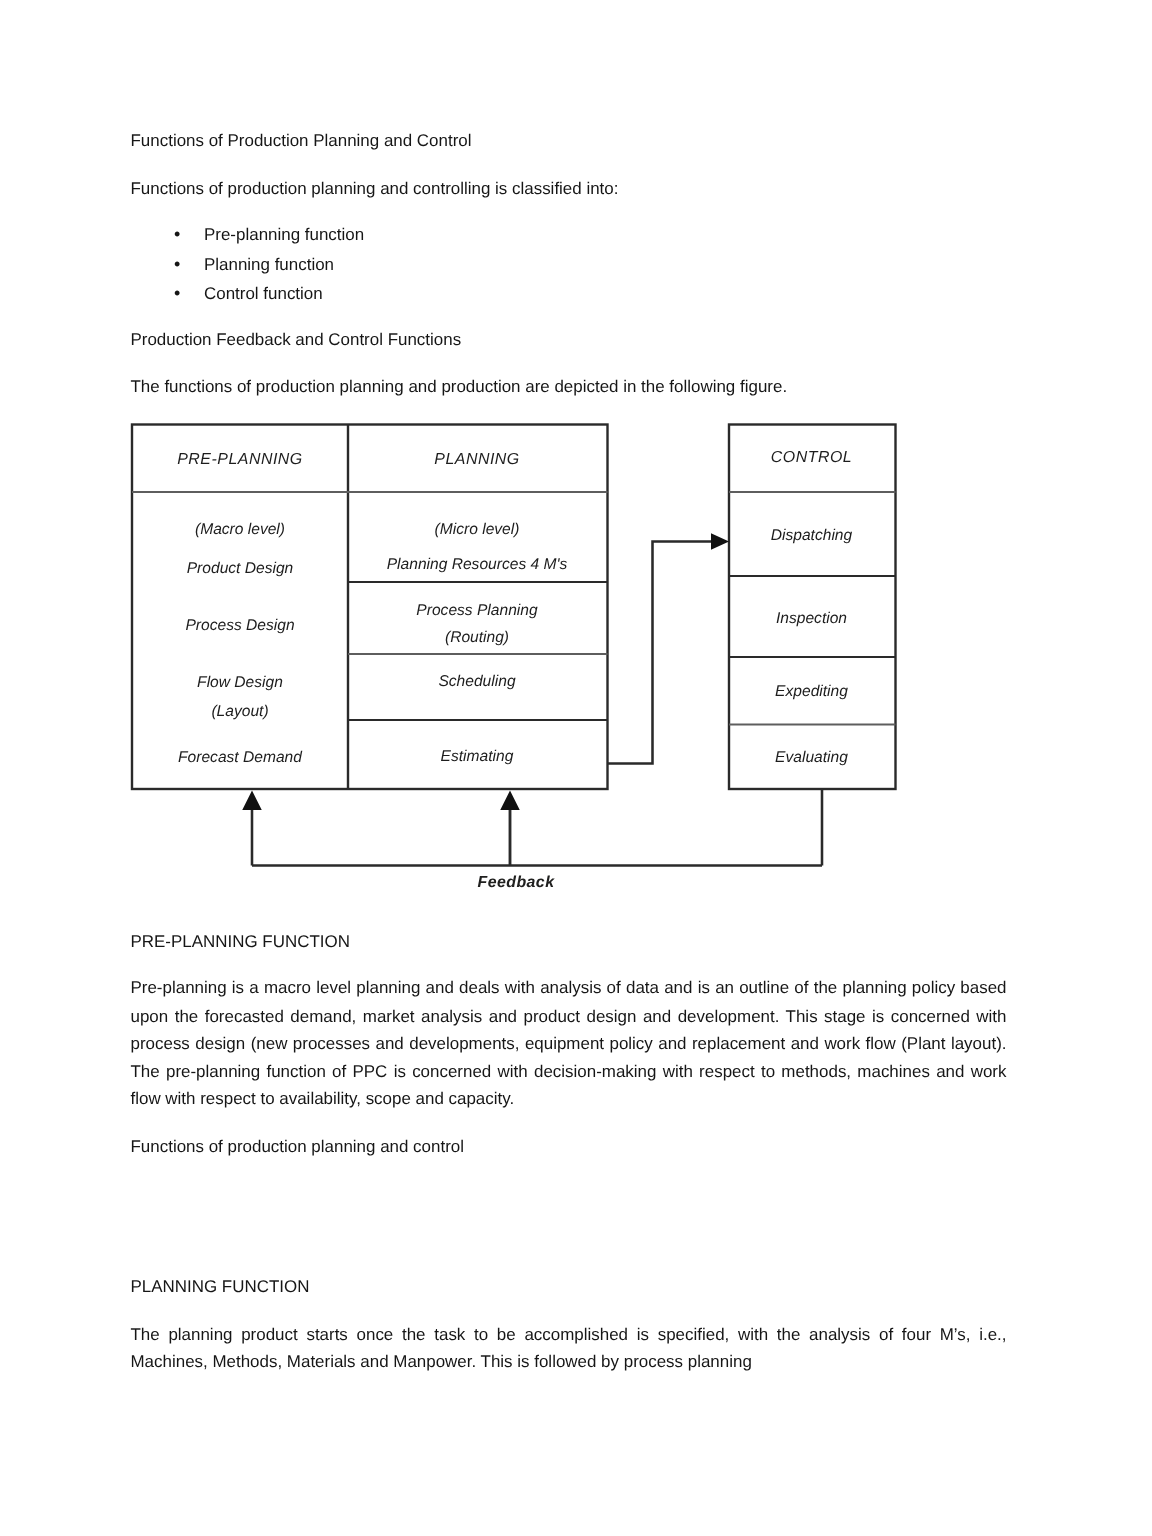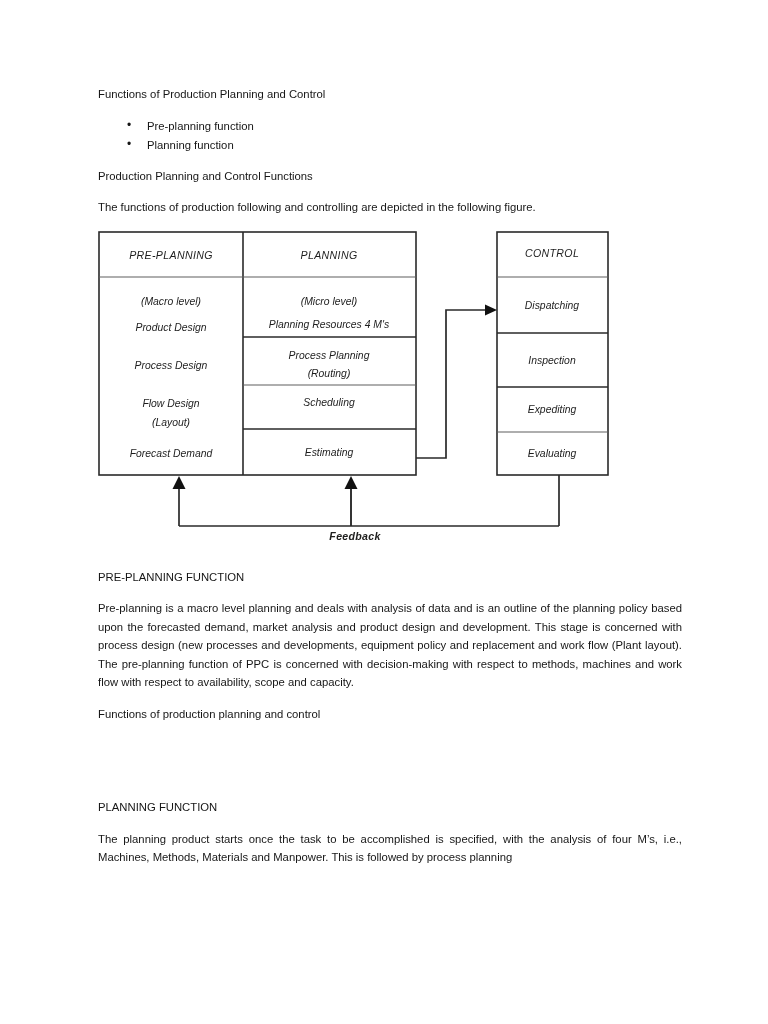--- a/index.html
+++ b/index.html
@@ -15,21 +15,21 @@
     color: #1a1a1a;
     overflow: hidden;
   }
   .page {
     position: absolute;
     inset: 0;
     background: #ffffff;
   }
   .content {
     position: absolute;
-    left: 98px;
+    left: 87px;
     top: 85px;
     width: 584px;
   }
 
   
   .para {
     font-size: 11.3px;
     line-height: 18.5px;
     color: #161616;
     margin: 0 0 13px 0;
@@ -100,29 +100,31 @@
   }
 </style>
 </head>
 <body>
 
 <div class="page">
   <div class="content">
 
     <p class="heading">Functions of Production Planning and Control</p>
 
+    <p class="para">Functions of production planning and controlling is classified into:</p>
 
     <ul class="bullets">
       <li>Pre-planning function</li>
       <li>Planning function</li>
+      <li>Control function</li>
     </ul>
 
-    <p class="heading">Production Planning and Control Functions</p>
-
-    <p class="para">The functions of production following and controlling are depicted in the following figure.</p>
+    <p class="heading">Production Feedback and Control Functions</p>
+
+    <p class="para">The functions of production planning and production are depicted in the following figure.</p>
 
     <div class="figure-wrap">
       <svg width="584" height="332" viewBox="0 0 584 332" xmlns="http://www.w3.org/2000/svg">
 
         <g>
           <rect x="2" y="2" width="317" height="243" fill="#ffffff" stroke="#2a2a2a" stroke-width="1.6"></rect>
 
           <line x1="146" y1="2" x2="146" y2="245" stroke="#2a2a2a" stroke-width="1.6"></line>
 
           <line x1="2" y1="47" x2="319" y2="47" stroke="#5e5e5e" stroke-width="1.2"></line>

